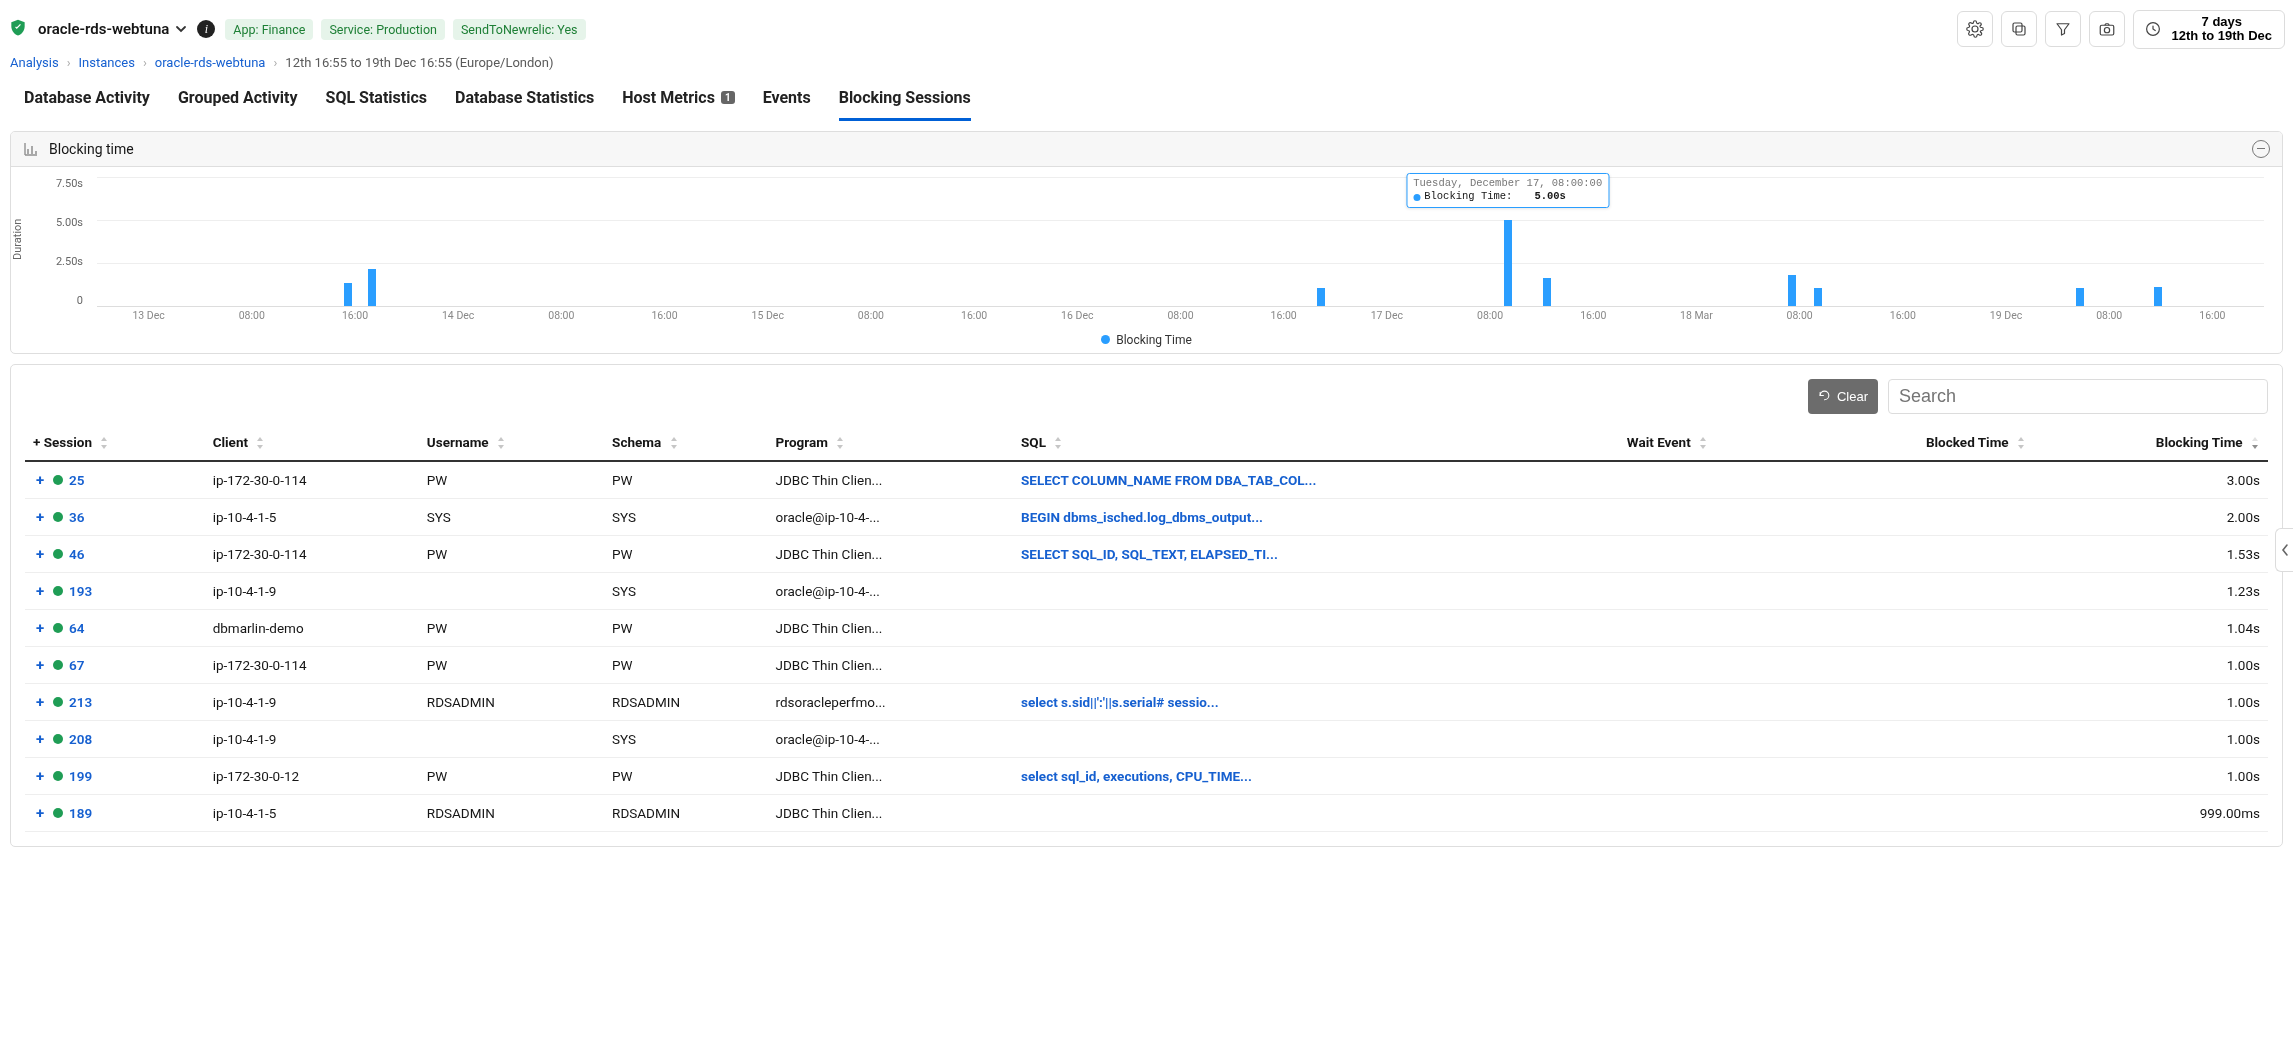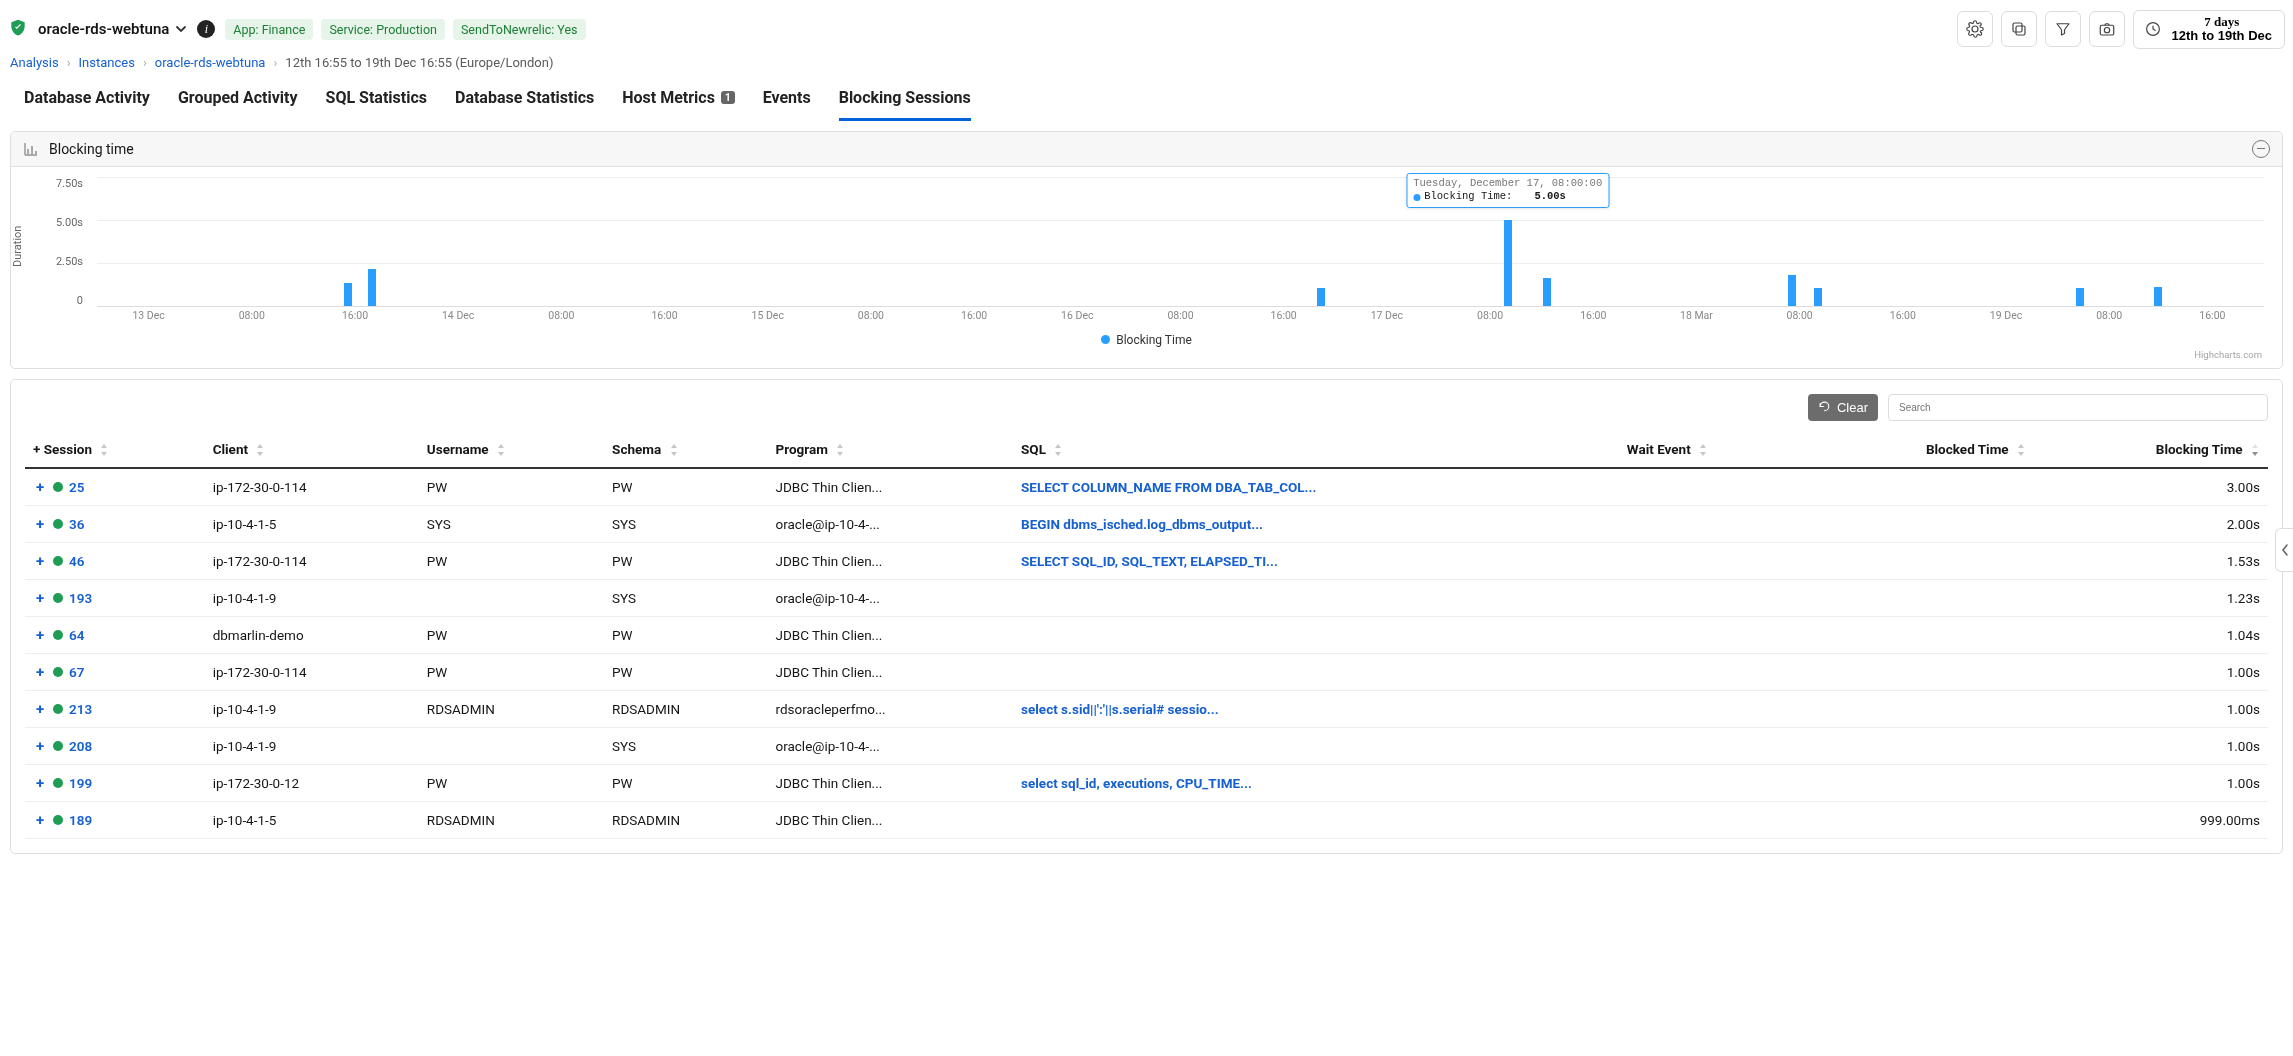--- a/index.html
+++ b/index.html
@@ -67,21 +67,21 @@
     border: 1px solid var(--border);
     border-radius: 6px;
     background: #fff;
     display: flex; align-items: center;
     padding: 4px 12px 4px 10px;
     gap: 10px;
     cursor: pointer;
   }
   .time-btn .clock { width: 18px; height: 18px; }
   .time-btn .tt { display: flex; flex-direction: column; line-height: 1.1; }
-  .time-btn .tt .l1 { font-weight: 700; font-size: 13px; text-align: center; font-family: Liberation Serif, serif; }
+  .time-btn .tt .l1 { font-weight: 700; font-size: 13px; text-align: center; }
   .time-btn .tt .l2 { font-weight: 700; font-size: 13px; }
   .top-icons { display: flex; gap: 8px; align-items: center; }
 
   
   .crumbs {
     display: flex; align-items: center; gap: 8px;
     padding: 2px 10px 10px 10px;
     font-size: 13px;
     color: var(--muted);
   }
@@ -202,21 +202,21 @@
     display: flex; justify-content: flex-end; 
     gap: 10px; padding: 14px 14px 10px;
   }
   .clear-btn {
     background: #6c6c6c; color: #fff; border: none; border-radius: 4px;
     padding: 6px 10px; font-size: 13px; display: inline-flex; align-items: center; gap: 6px;
     cursor: pointer;
   }
   .search {
     border: 1px solid var(--border); border-radius: 4px;
-    padding: 6px 10px; font-size: 10px; width: 380px;
+    padding: 6px 10px; font-size: 18px; width: 380px;
   }
   table.sessions {
     width: calc(100% - 28px);
     margin: 0 14px 14px 14px;
     border-collapse: collapse;
     font-size: 13.5px;
   }
   table.sessions th {
     text-align: left; font-weight: 700; font-size: 13.5px;
     padding: 10px 8px;
@@ -433,21 +433,20 @@
           <div class="x-tick" style="left: 83.3333%;">16:00</div>
           <div class="x-tick" style="left: 88.0952%;">19 Dec</div>
           <div class="x-tick" style="left: 92.8571%;">08:00</div>
           <div class="x-tick" style="left: 97.619%;">16:00</div>
         </div>
     </div>
     <div class="legend">
       <span class="dot"></span>
       <span>Blocking Time</span>
     </div>
-    <div class="hc-credit">Highcharts.com</div>
   </div>
 </div>
 
 <div class="panel">
 
   <div class="table-controls">
     <button class="clear-btn">
       <span>
         <svg width="13" height="13" viewBox="0 0 24 24">
             <path d="M4 10a8 8 0 118 8" fill="none" stroke="#fff" stroke-width="2" stroke-linecap="round"></path>

